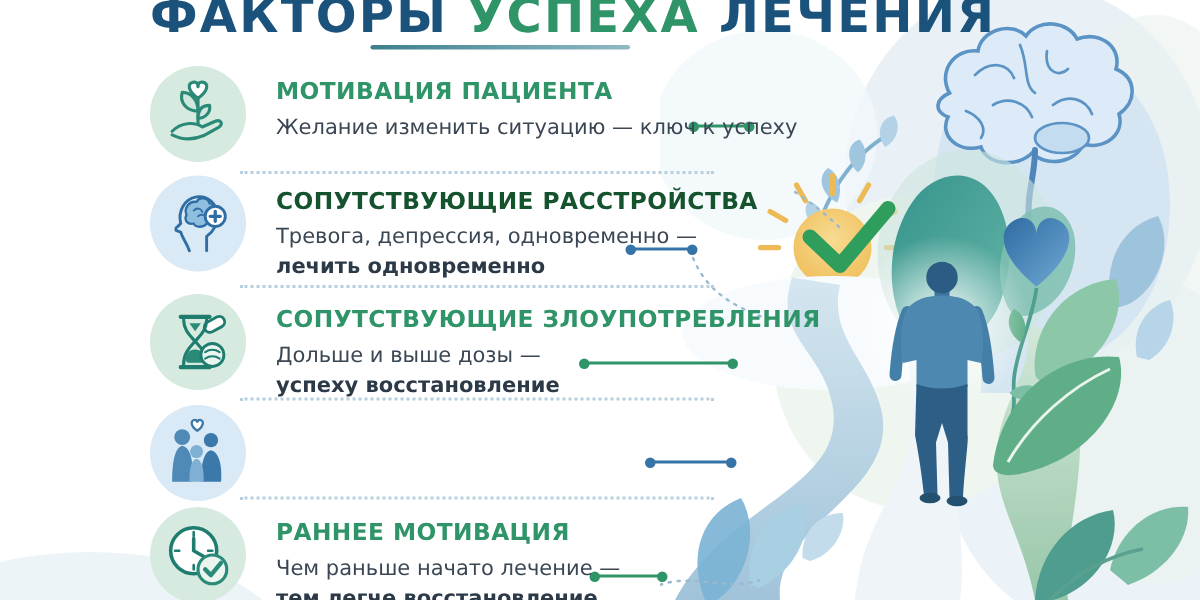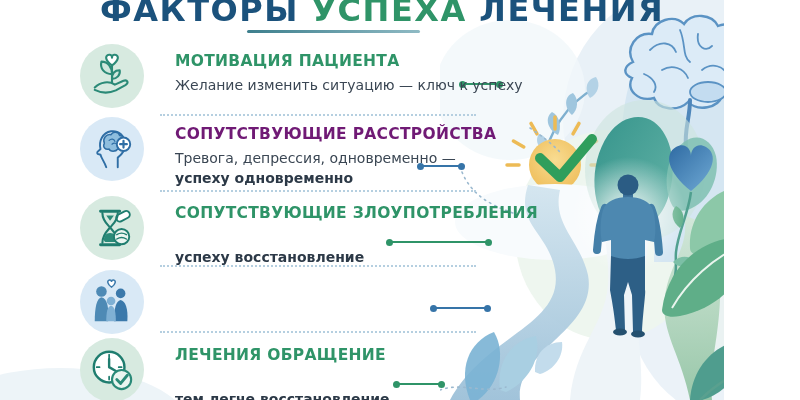--- a/index.html
+++ b/index.html
@@ -1,42 +1,42 @@
 <!DOCTYPE html>
 <html><head>
 <meta charset="utf-8">
 <style>
   html,body{margin:0;padding:0;}
   #canvas{
-    position:relative;width:724px;height:400px;overflow:hidden;
+    position:relative;width:800px;height:400px;overflow:hidden;
     background:#ffffff;font-family:"DejaVu Sans","Liberation Sans",sans-serif;
   }
   
   .title{
     position:absolute;left:100px;top:-6px;line-height:32px;
     font-size:32px;font-weight:bold;letter-spacing:1.5px;white-space:nowrap;
   }
   .title .t-blue{color:#1b527c}
   .title .t-green{color:#2f9468}
   .title-underline{
     position:absolute;left:247px;top:30px;width:173px;height:3px;border-radius:2px;
     background:linear-gradient(to right,#3d7f8d,#8fbac4);
   }
   
-  .factor-row{position:absolute;left:80px;display:flex;gap:31px;}
+  .factor-row{position:absolute;left:100px;display:flex;gap:20px;}
   .icon-circle{
     width:64px;height:64px;border-radius:50%;flex:0 0 64px;
     display:flex;align-items:center;justify-content:center;
   }
   .icon-circle.mint{background:#d7eae0}
   .icon-circle.sky{background:#d9e9f6}
   .f-text{padding-top:8px}
   .f-head{font-size:15.5px;font-weight:bold;letter-spacing:.3px;white-space:nowrap}
   .f-head.green{color:#2f9468}
-  .f-head.blue{color:#701a75}
+  .f-head.blue{color:#14532d}
   .f-desc{margin-top:5px;font-size:14px;line-height:20px;color:#3a4653;white-space:nowrap}
   .f-desc b{color:#2c3947}
   
   .sep{position:absolute;left:160px;width:316px;border-top:2px dotted #b5cfe0;height:0}
   .connector{position:absolute;height:2px;border-radius:1px}
   .connector::before,.connector::after{content:"";position:absolute;width:7px;height:7px;border-radius:50%;top:-2.5px}
   .connector::before{left:-3px}
   .connector::after{right:-3px}
   .connector.green{background:#2f9468}
   .connector.green::before,.connector.green::after{background:#2f9468}
@@ -234,39 +234,39 @@
       <svg width="46" height="46" viewBox="0 0 48 48" stroke="#2f6ea5" fill="none" stroke-width="2" stroke-linecap="round" stroke-linejoin="round">
         <path d="M 18,43 C 16,37 13,34 12,30 L 9,29 C 8,28 9,26 10,26 L 12,24 C 10,16 14,7 23,5.5 C 31,4.5 37,10 37.5,18 C 38,25 34,30 30,33 L 30,43"></path>
         <path d="M 16,18 C 14,13 18,8 23,9 C 25,5 31,6 32,10 C 36,10 38,15 35,18 C 37,21 34,25 30,24 C 28,27 22,27 21,24 C 17,25 14,22 16,18 Z" fill="#8fbede" stroke-width="1.6"></path>
         <path d="M 21,15 C 23,13 26,13 27,16 M 24,19 C 26,17 29,18 30,20" stroke-width="1.3"></path>
         <circle cx="36" cy="19" r="7" fill="#ffffff" stroke-width="2"></circle>
         <path d="M 36,15.5 L 36,22.5 M 32.5,19 L 39.5,19" stroke-width="2.3"></path>
       </svg>
     </div>
     <div class="f-text">
       <div class="f-head blue">СОПУТСТВУЮЩИЕ РАССТРОЙСТВА</div>
-      <div class="f-desc"><span>Тревога, депрессия, одновременно —</span><br><b>успеху одновременно</b></div>
+      <div class="f-desc"><span>Тревога, депрессия, одновременно —</span><br><b>лечить одновременно</b></div>
     </div>
   </div>
 
   <div class="factor-row" style="top:196px">
     <div class="icon-circle mint">
       <svg width="46" height="46" viewBox="0 0 48 48" stroke="#1f7d6f" fill="none" stroke-width="2.2" stroke-linecap="round" stroke-linejoin="round">
         <rect x="28" y="8" width="15" height="7.5" rx="3.75" transform="rotate(-28 35.5 11.75)" fill="#ffffff" stroke-width="2"></rect>
         <path d="M 12,6.5 L 32,6.5 M 12,41.5 L 32,41.5" stroke-width="3"></path>
         <path d="M 14,8.5 C 14,16 19,20 22,23.5 C 19,27 14,31 14,39.5 M 30,8.5 C 30,16 25,20 22,23.5 C 25,27 30,31 30,39.5"></path>
         <path d="M 17,31.5 C 19,28.5 25,28.5 27,31.5 C 29,34.5 29,37.5 27,38.5 L 17,38.5 C 15,37.5 15,34.5 17,31.5 Z" fill="#2a8a78" stroke="none"></path>
         <path d="M 18,11 L 26,11 L 22,16.5 Z" fill="#2a8a78" stroke="none"></path>
         <circle cx="34" cy="33" r="8" fill="#eaf5f0" stroke-width="2"></circle>
         <path d="M 29,31 C 32,29 36,29 39,31 M 29,35.5 C 32,33.5 36,33.5 39,35.5" stroke-width="1.5"></path>
       </svg>
     </div>
     <div class="f-text">
       <div class="f-head green">СОПУТСТВУЮЩИЕ ЗЛОУПОТРЕБЛЕНИЯ</div>
-      <div class="f-desc"><br><b>успеху восстановление</b></div>
+      <div class="f-desc"><span>Дольше и выше дозы —</span><br><b>успеху восстановление</b></div>
     </div>
   </div>
 
   <div class="factor-row" style="top:270px">
     <div class="icon-circle sky">
       <svg width="46" height="46" viewBox="0 0 48 48">
         <path d="M 23.5,8.5 C 19,5.5 18.5,1.5 21.5,1 C 23,0.8 23.5,2 23.5,3 C 23.5,2 24,0.8 25.5,1 C 28.5,1.5 28,5.5 23.5,8.5 Z" fill="#ffffff" stroke="#3b79ab" stroke-width="1.6"></path>
         <circle cx="13" cy="13" r="5.5" fill="#4e8ab5"></circle>
         <path d="M 6,44 C 6,30 8,20 13,19 C 19,20 21,30 20,44 Z" fill="#4e8ab5"></path>
         <circle cx="33" cy="15" r="5" fill="#3b79ab"></circle>
@@ -281,18 +281,18 @@
     <div class="icon-circle mint">
       <svg width="46" height="46" viewBox="0 0 48 48" stroke="#1f7d6f" fill="none" stroke-width="2.5" stroke-linecap="round" stroke-linejoin="round">
         <circle cx="21" cy="21" r="16" fill="#ffffff"></circle>
         <path d="M 21,8 L 21,11 M 34,21 L 31,21 M 21,34 L 21,31 M 8,21 L 11,21" stroke-width="1.8"></path>
         <path d="M 21,21 L 21,12.5 M 21,21 L 28,25"></path>
         <circle cx="34" cy="34" r="10" fill="#eaf5f0" stroke="#2a8a78" stroke-width="2.2"></circle>
         <path d="M 29,34 L 33,38 L 40,29.5" stroke="#2a8a78" stroke-width="3"></path>
       </svg>
     </div>
     <div class="f-text">
-      <div class="f-head green">ЛЕЧЕНИЯ ОБРАЩЕНИЕ</div>
-      <div class="f-desc"><br><b>тем легче восстановление</b></div>
+      <div class="f-head green">РАННЕЕ МОТИВАЦИЯ</div>
+      <div class="f-desc"><span>Чем раньше начато лечение —</span><br><b>тем легче восстановление</b></div>
     </div>
   </div>
 
 </div>
 
 </body></html>

